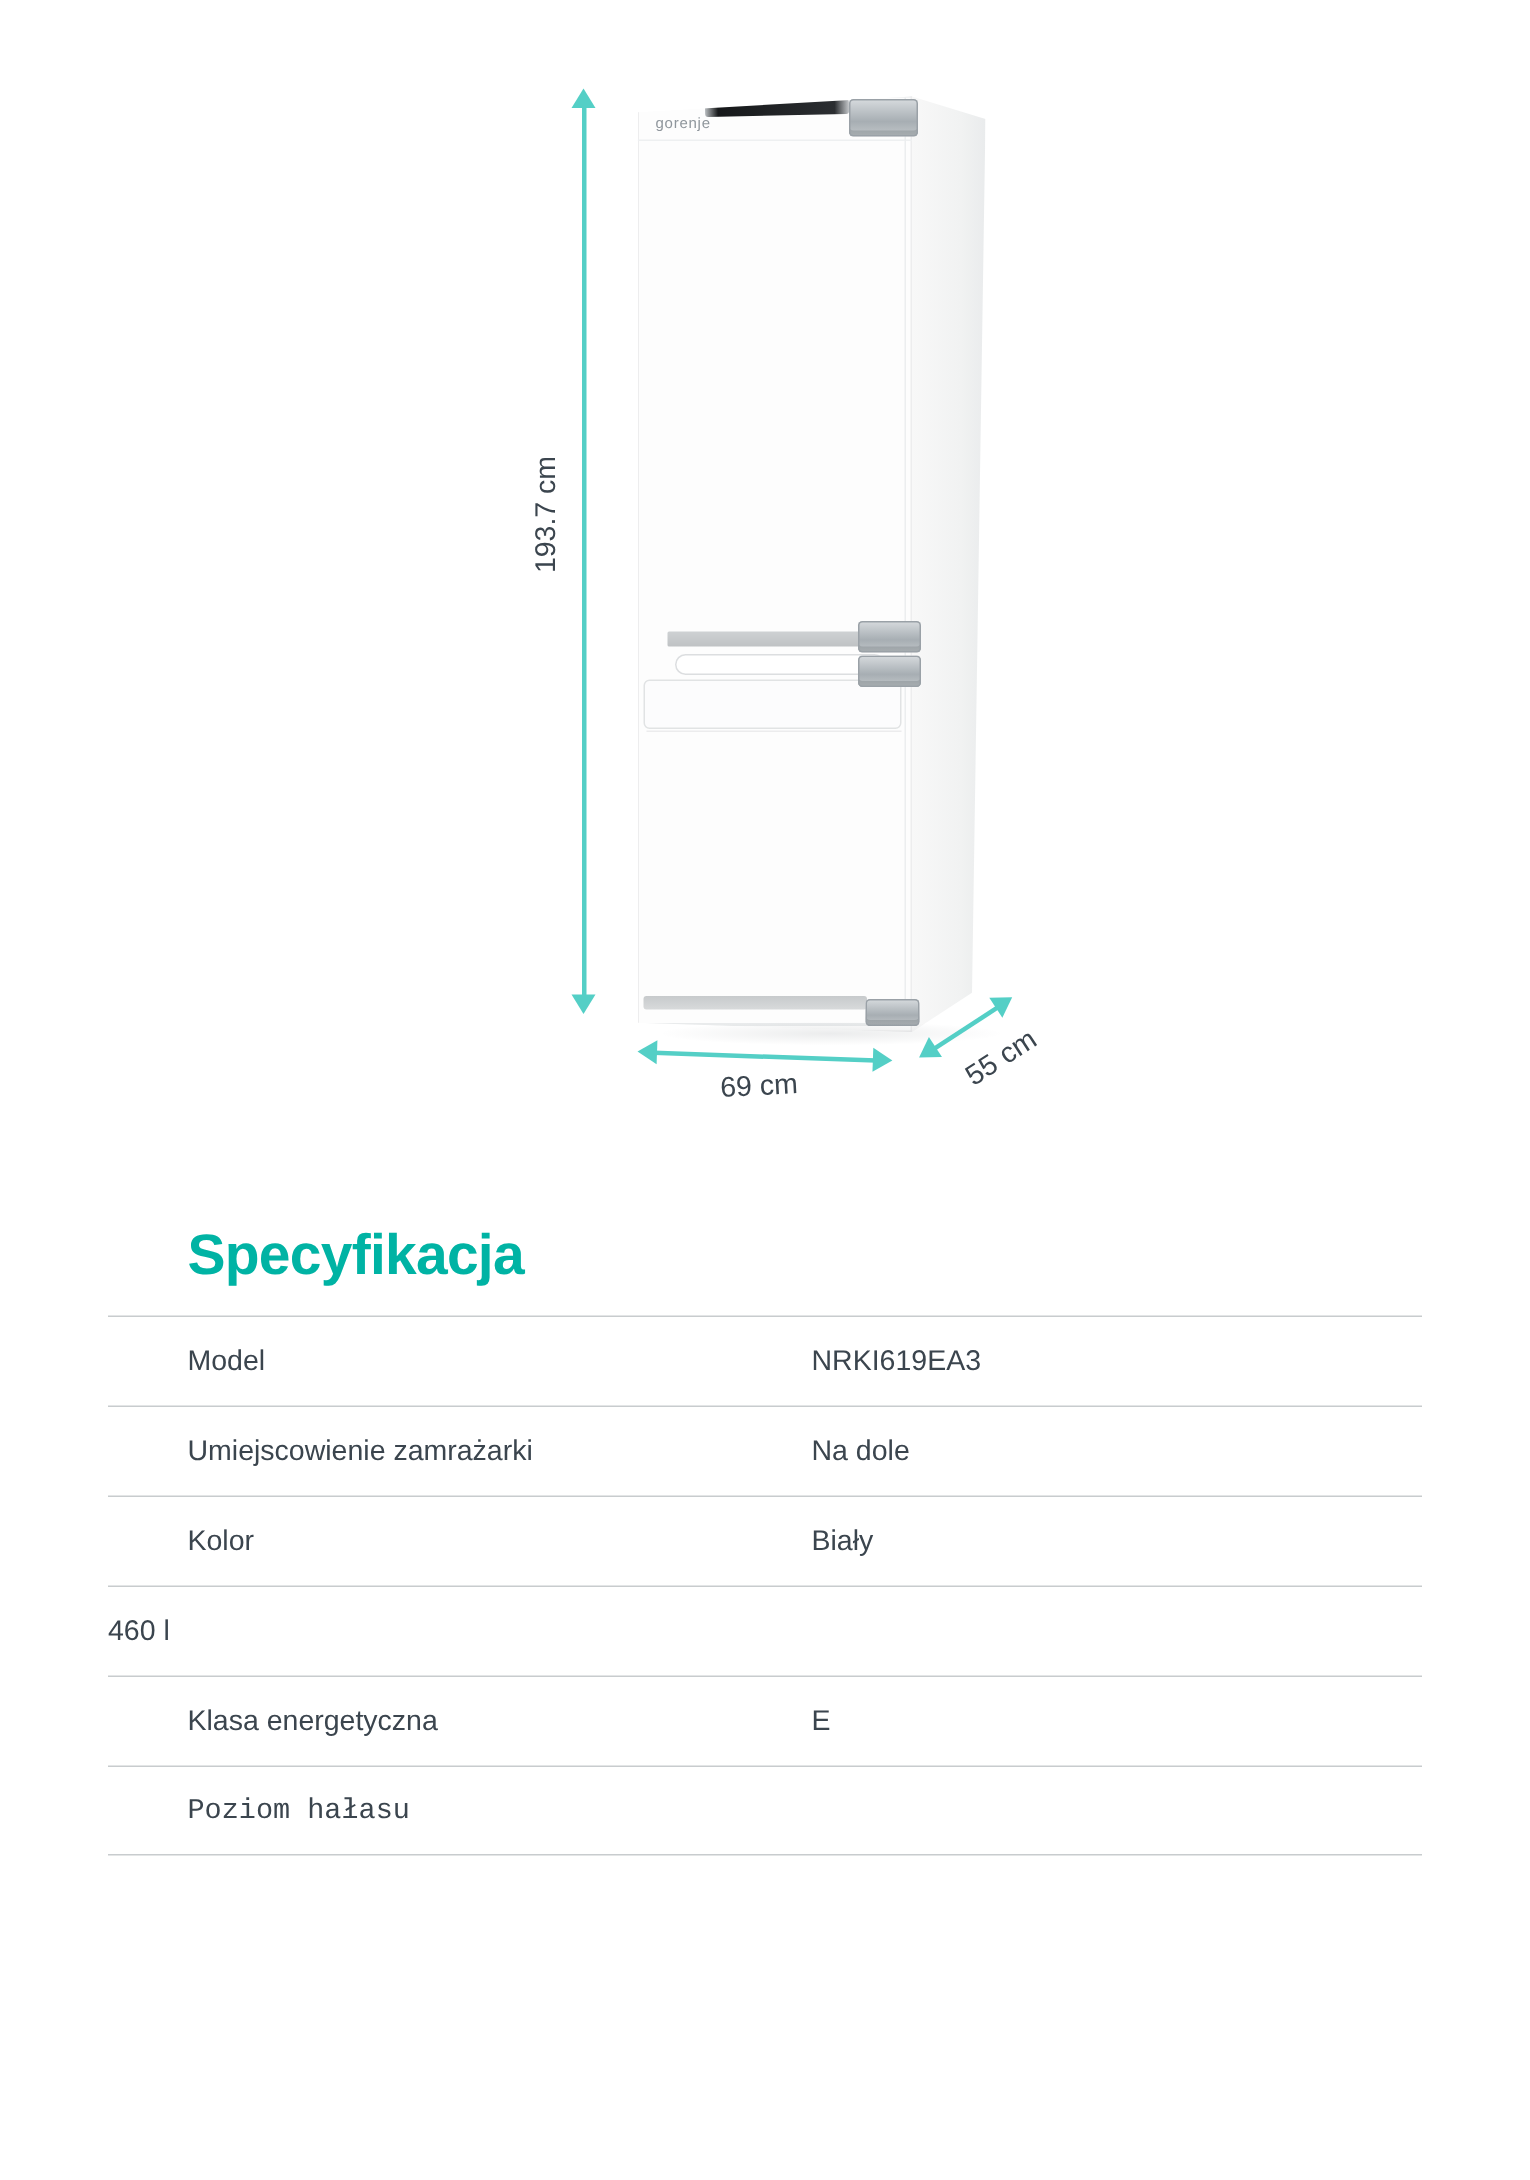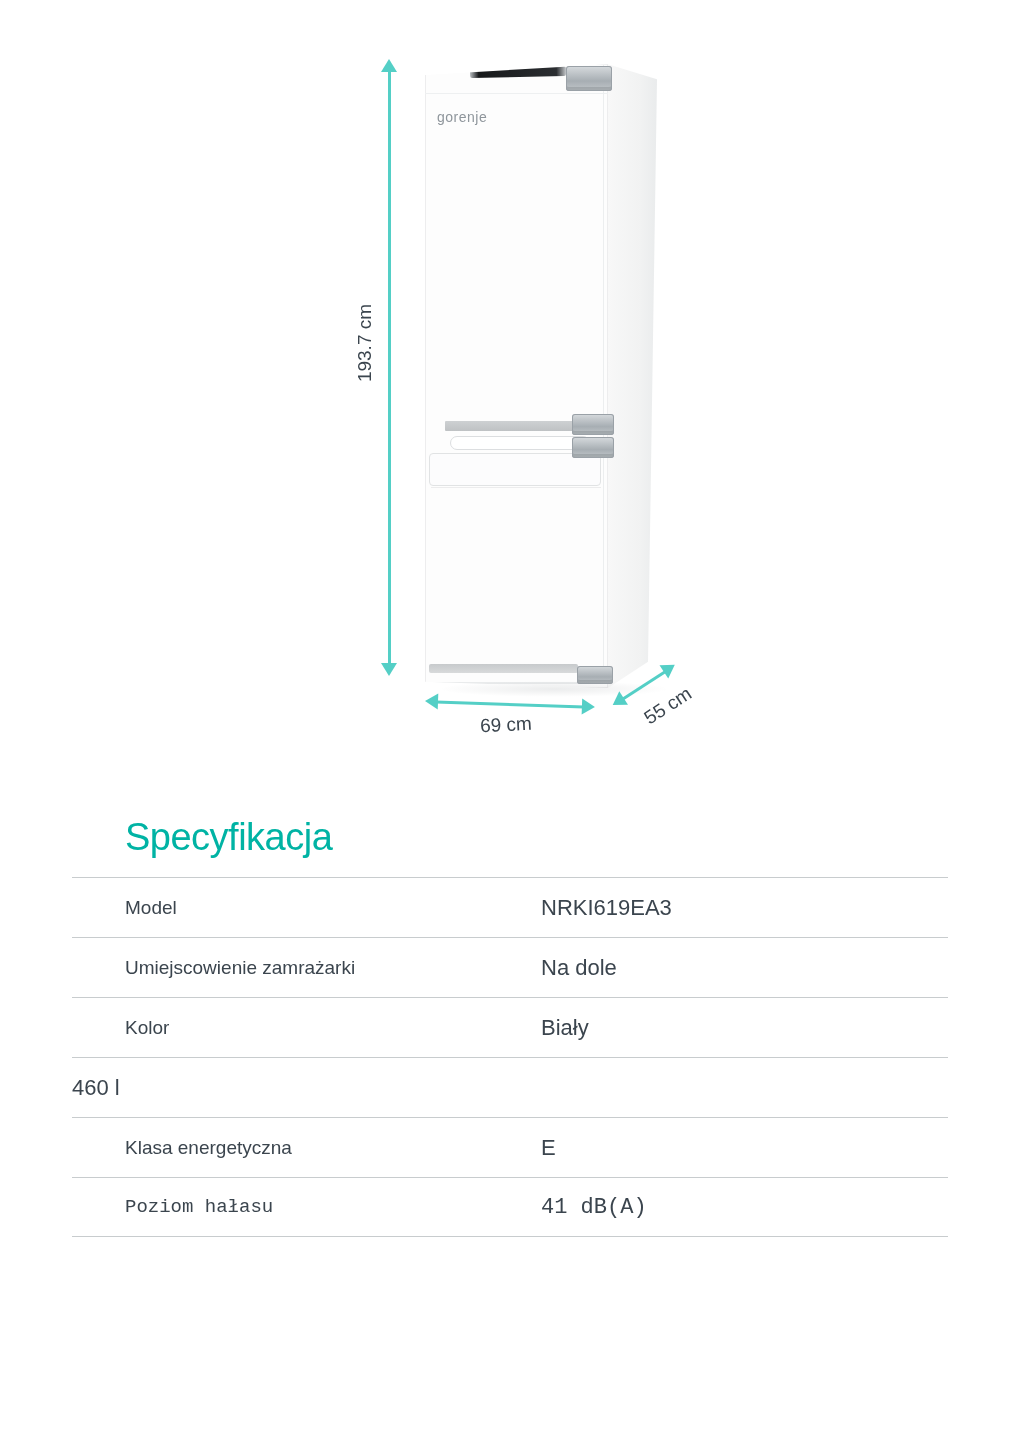--- a/index.html
+++ b/index.html
@@ -9,21 +9,21 @@
 
   
   .hero { position:absolute; left:0; top:0; width:1020px; height:780px; }
 
   .fridge-front {
     position:absolute; left:425px; top:63px; width:183px; height:625px;
     background:#fdfdfd;
     clip-path:polygon(0 1.9%, 100% 0.2%, 100% 100%, 0 99%);
     box-shadow:inset 0 0 0 1px #ededee, inset 0 2px 0 #e8eaeb;
   }
-  .brand-logo { position:absolute; left:12px; top:14px; font-size:14px; color:#8f969c; letter-spacing:.5px;margin-top:32px; }
+  .brand-logo { position:absolute; left:12px; top:14px; font-size:10px; color:#8f969c; letter-spacing:.5px; }
   .control-panel {
     position:absolute; left:45px; top:4px; width:96px; height:10px; border-radius:2px;
     background:linear-gradient(90deg,#b9bdc0 0%,#16181a 9%,#2b2e31 90%,#c3c6c9 100%);
     transform:rotate(-1.2deg);
   }
   .top-panel-line { position:absolute; left:0; top:30px; width:100%; height:1px; background:#eef0f1; }
   .divider-strip { position:absolute; left:20px; top:358px; width:163px; height:10px;
     background:linear-gradient(#ced1d3,#bfc2c4); border-radius:1px; }
   .bracket-bar-1 { position:absolute; left:25px; top:373px; width:140px; height:14px;
     background:#ffffff; border:1px solid #dcdee0; border-radius:7px; }
@@ -64,27 +64,27 @@
   .w-line  { left:11px; right:11px; top:7px; height:3px; }
   .ah-left  { left:0; top:0; border-top:8.5px solid transparent; border-bottom:8.5px solid transparent; border-right:13px solid #54cfc6; }
   .ah-right { right:0; top:0; border-top:8.5px solid transparent; border-bottom:8.5px solid transparent; border-left:13px solid #54cfc6; }
   .width-label { left:450px; top:714px; width:112px; transform:rotate(-3deg); }
 
   .d-group { left:613px; top:697px; width:74px; height:17px; transform:rotate(-33deg); transform-origin:0 50%; }
   .d-line  { left:10px; right:10px; top:7px; height:3px; }
   .depth-label { left:628px; top:695px; width:80px; transform:rotate(-33deg); }
 
   
-  .spec-title { position:absolute; left:125px; top:816px; font-size:38px; font-weight:400;
+  .spec-title { position:absolute; left:125px; top:816px; font-size:38px; font-weight:700;
     color:#00b3a4; letter-spacing:-.5px; }
   .spec-table { position:absolute; left:72px; top:877px; width:876px; }
   .spec-row { display:flex; align-items:center; height:60px; border-top:1px solid #c8ccce;gap:36px; }
   .spec-row:last-child { border-bottom:1px solid #c8ccce;font-family:Liberation Mono, monospace; }
   .spec-label { width:433px; padding-left:53px; font-size:19px; color:#3b454e; }
-  .spec-value { flex:1; font-size:22px; color:#3b454e; }
+  .spec-value { flex:1; font-size:19px; color:#3b454e; }
 </style>
 </head>
 <body>
 
 <div class="page">
 
   <section class="hero">
 
     <div class="fridge-front">
       <span class="brand-logo">gorenje</span>
@@ -150,17 +150,16 @@
       <div class="spec-value">460 l</div>
     </div>
 
     <div class="spec-row">
       <div class="spec-label">Klasa energetyczna</div>
       <div class="spec-value">E</div>
     </div>
 
     <div class="spec-row">
       <div class="spec-label">Poziom hałasu</div>
-      <div class="spec-value">41 dB(A)</div>
     </div>
   </div>
 
 </div>
 
 </body></html>

